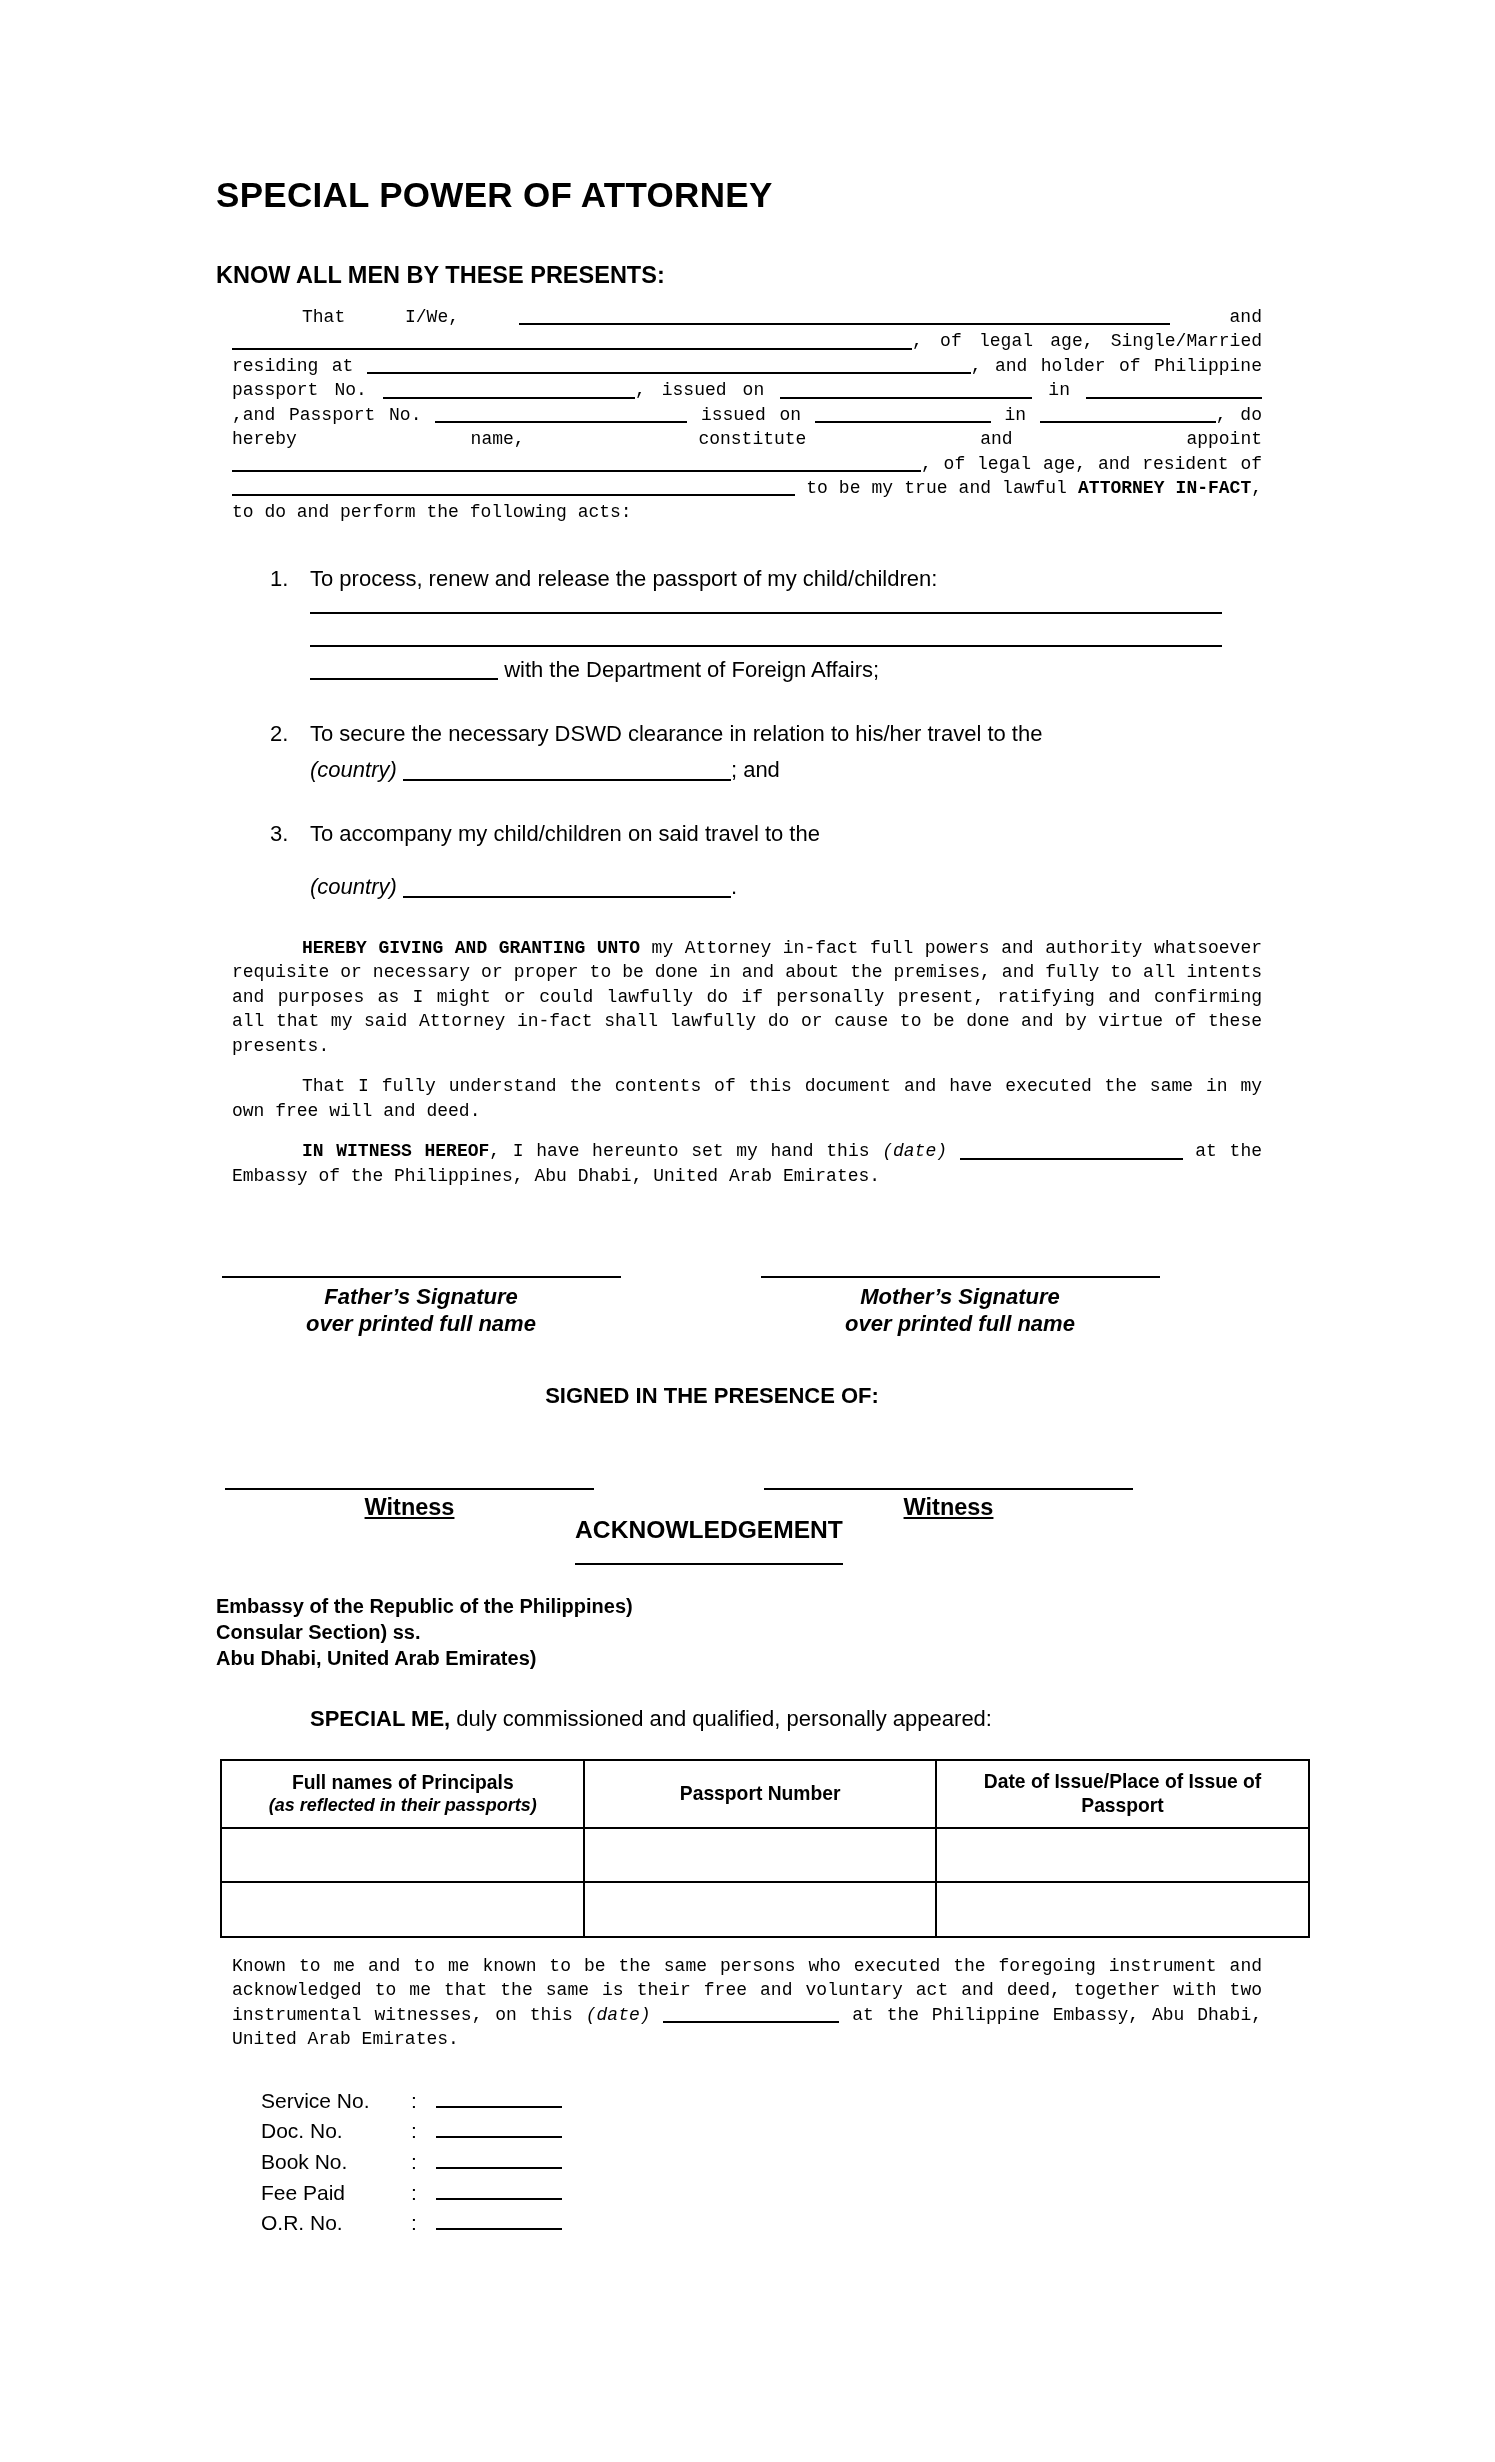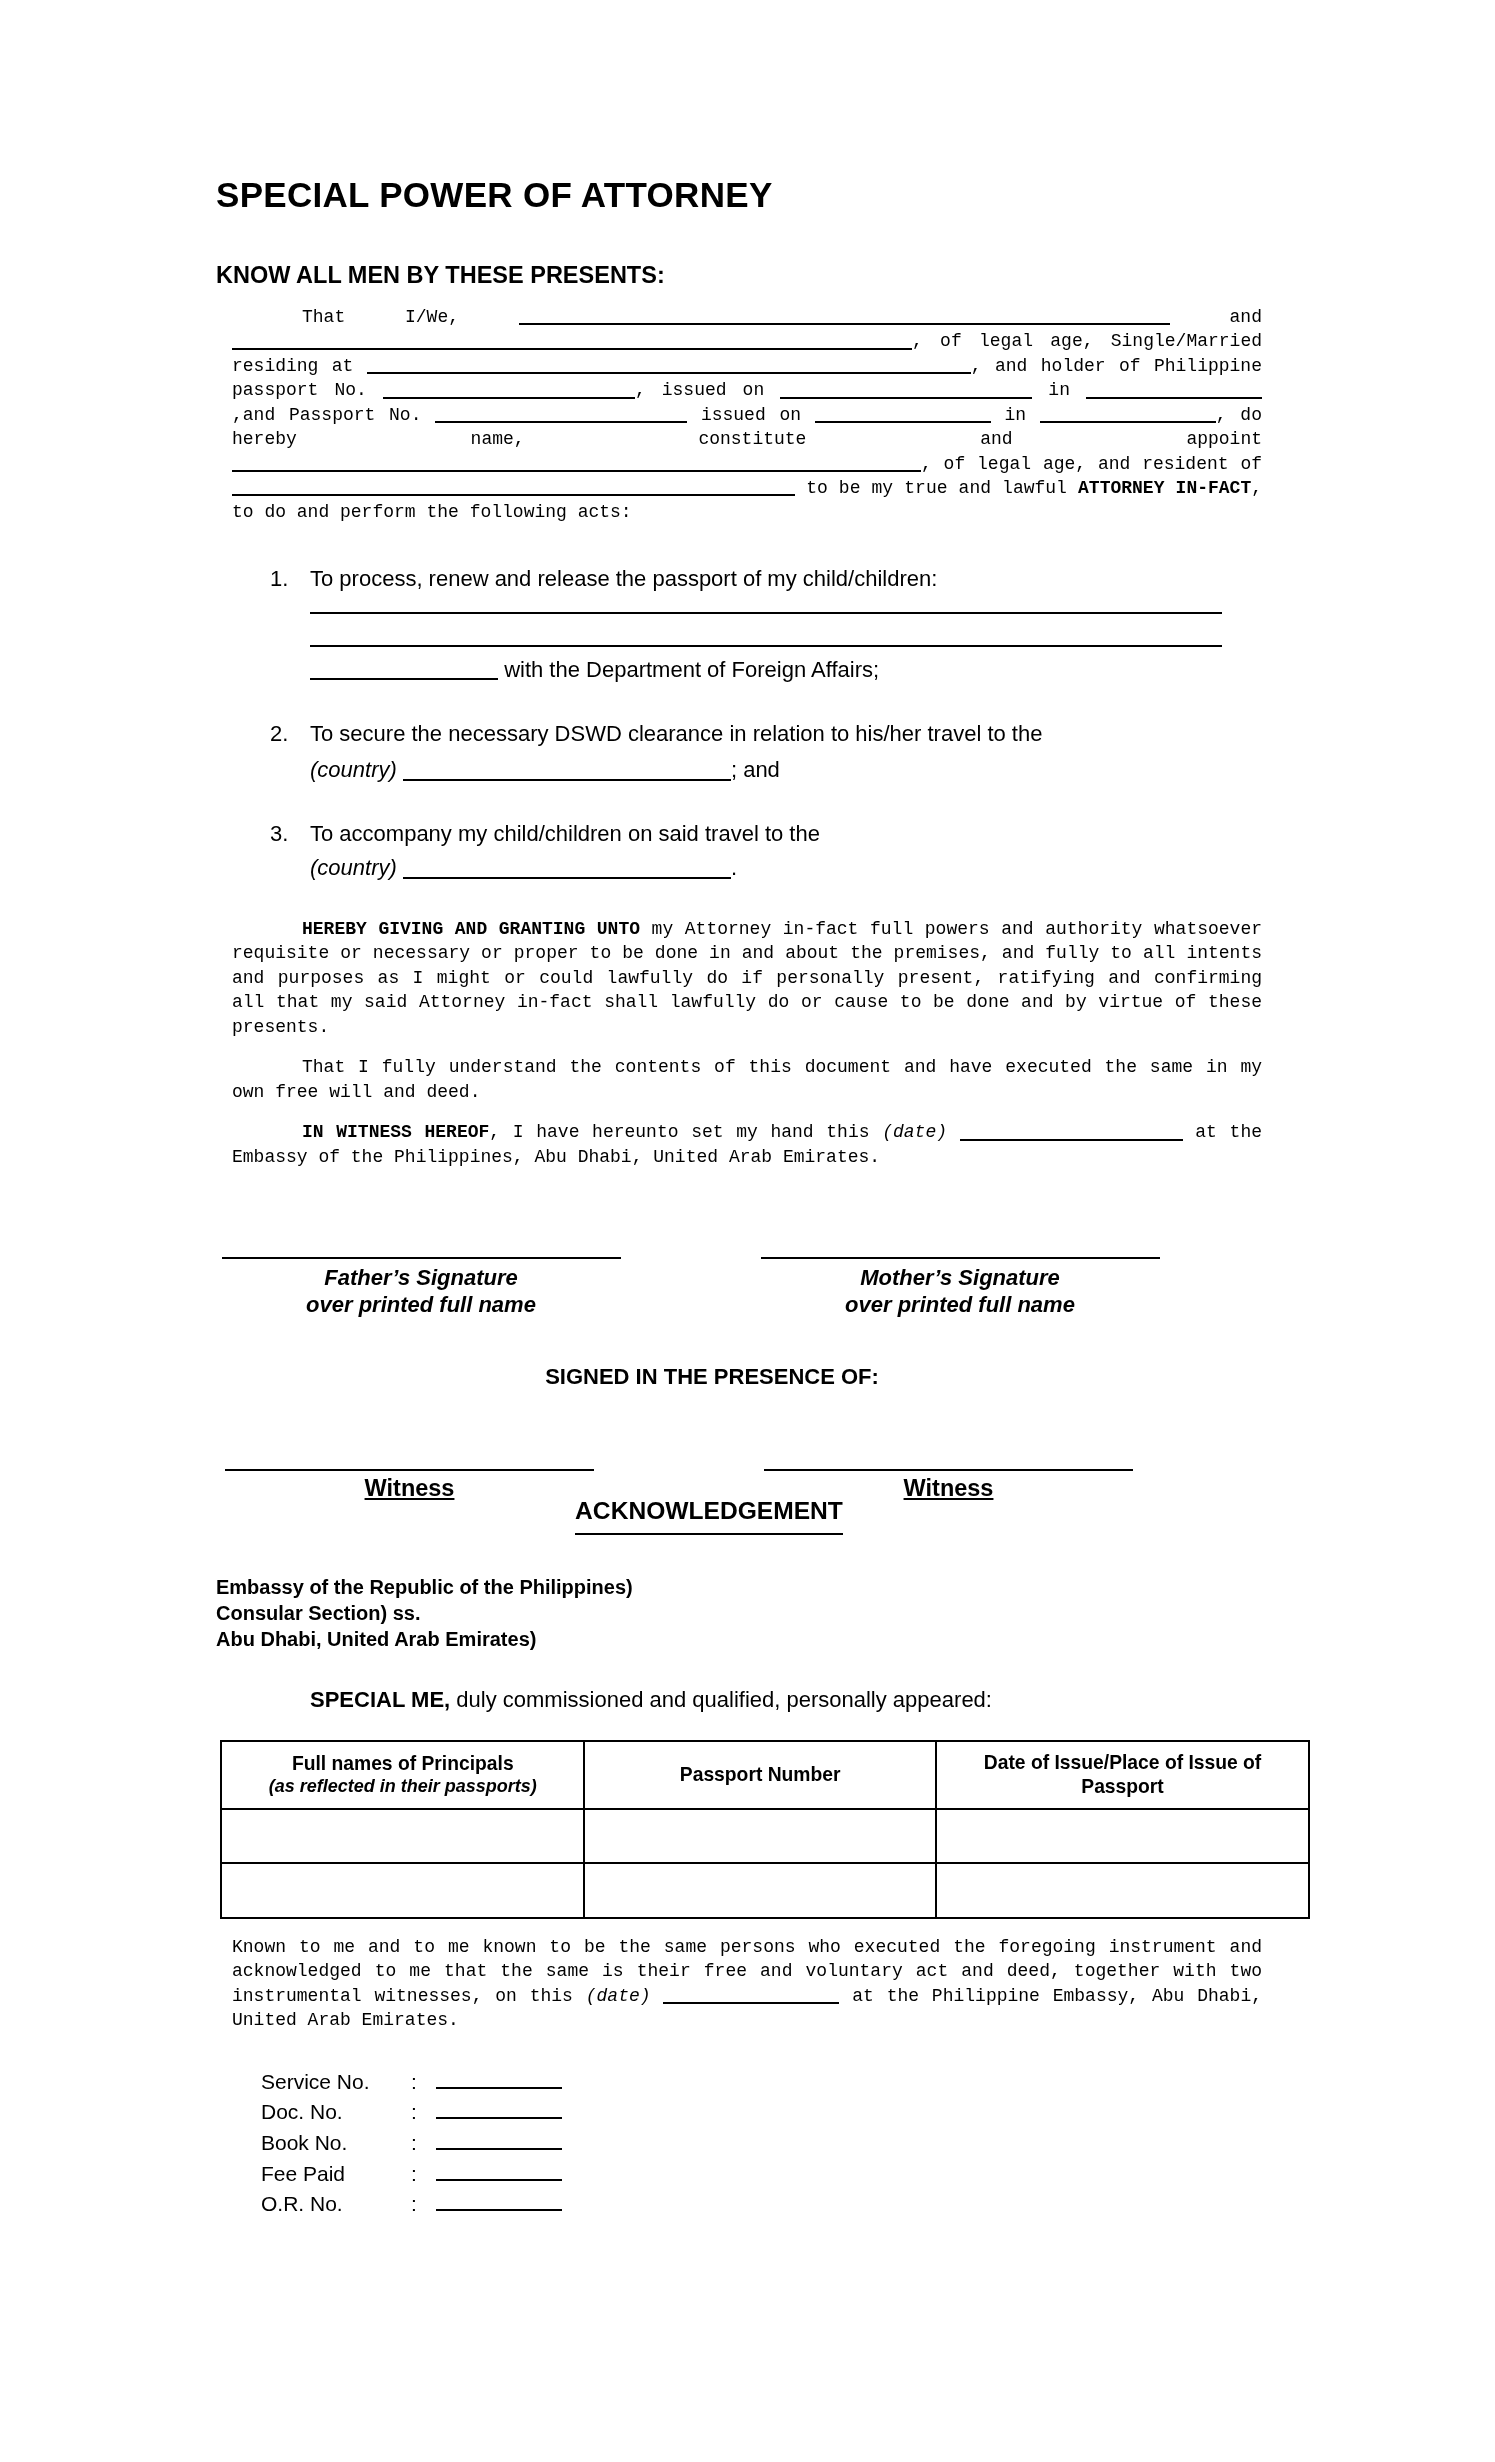--- a/index.html
+++ b/index.html
@@ -172,21 +172,21 @@
 
   .ack-title {
     text-align: center;
     font-size: 24.6px;
     font-weight: bold;
     margin-top: -4.7px;
     padding-right: 76px;
   }
   .ack-title span {
     border-bottom: 2.9px solid #000;
-    padding-bottom: 9px;
+    padding-bottom: 20px;
   }
 
   .ack-address {
     margin-top: 49px;
     font-size: 20px;
     font-weight: bold;
     line-height: 1.30;
   }
 
   .before-me {
@@ -301,21 +301,21 @@
         <span class="act-line">To secure the necessary DSWD clearance in relation to his/her travel to the</span>
         <span class="act-line" style="margin-top:5.9px">
           <span class="ital">(country)</span>
           <span class="blank b-xxl" style="width:328px"></span><span>; and</span>
         </span>
       </li>
 
       <li>
         <span class="num">3.</span>
         <span class="act-line">To accompany my child/children on said travel to the</span>
-        <span class="act-line" style="margin-top:3px">
+        <span class="act-line" style="margin-top:22px">
           <span class="ital">(country)</span>
           <span class="blank b-xxl" style="width:328px"></span><span>.</span>
         </span>
       </li>
 
     </ol>
 
     <p class="body-par par-granting"><span style="display:inline-block;width:70px"></span><span class="bold">HEREBY GIVING AND GRANTING UNTO</span><span> my Attorney in-fact full powers and authority whatsoever requisite or necessary or proper to be done in and about the premises, and fully to all intents and purposes as I might or could lawfully do if personally present, ratifying and confirming all that my said Attorney in-fact shall lawfully do or cause to be done and by virtue of these presents.</span></p>
 
     <p class="body-par par-understand"><span style="display:inline-block;width:70px"></span><span>That I fully understand the contents of this document and have executed the same in my own free will and deed.</span></p>

